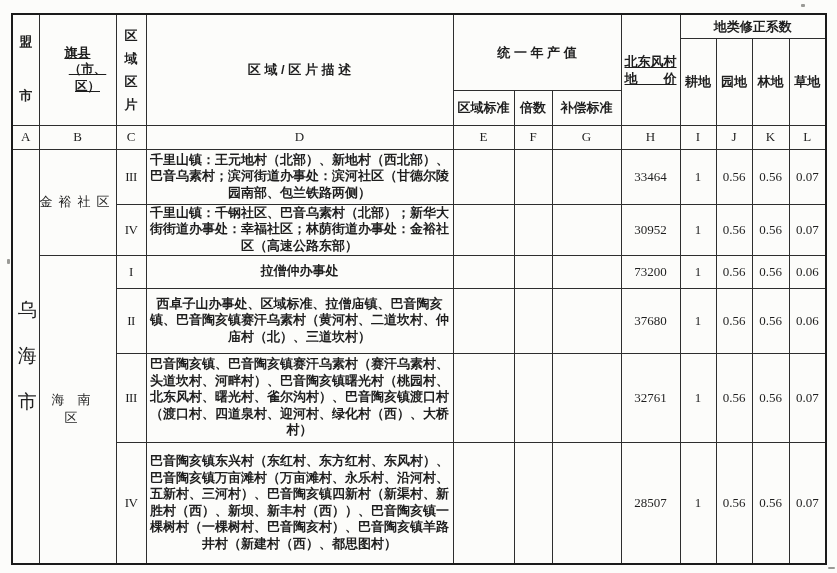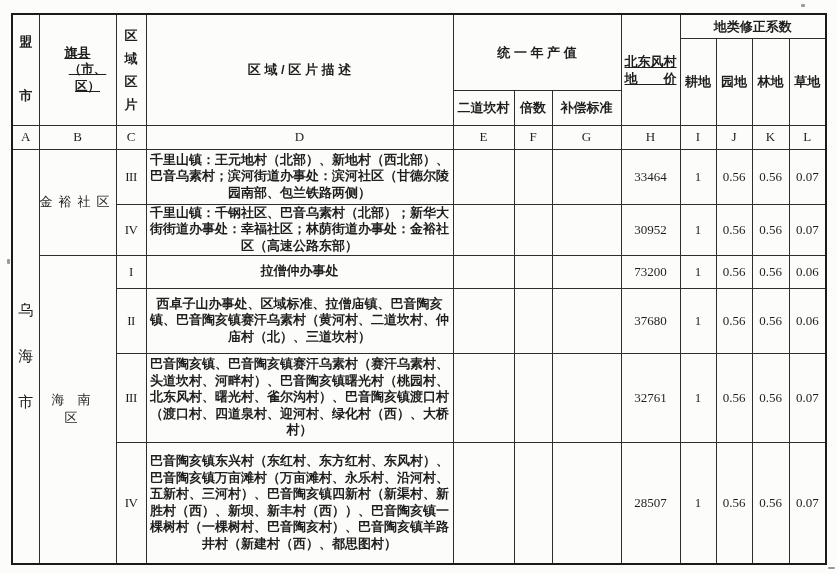--- a/index.html
+++ b/index.html
@@ -16,21 +16,21 @@
   table.grid td{
     border:1px solid #2e2e2e;padding:0;text-align:center;vertical-align:middle;
     font-size:13px;overflow:hidden;
   }
   .hdr{font-family:"Liberation Sans","DejaVu Sans",sans-serif;font-weight:bold;font-size:13px;line-height:17px;}
   .hdr-small{font-size:12.5px;margin-left:20px;}
   .letter{font-size:12.5px;}
   .vstack{width:15px;margin:0 auto;word-break:break-all;}
   .v2{line-height:54px;font-size:13px;font-family:Liberation Mono, monospace;}
   .v4{line-height:23px;font-size:13px;}
-  .city-vert{width:16px;margin:0 auto;word-break:break-all;line-height:46px;font-size:15px;}
+  .city-vert{width:16px;margin:0 auto;word-break:break-all;line-height:46px;font-size:19px;}
   .district{font-size:13.5px;}
   .ls-tight{letter-spacing:6px;}
   .ls-wide{letter-spacing:13px;font-family:Liberation Serif, serif;}
   .zone{font-size:14px;letter-spacing:-0.5px;}
   .desc{
     text-align:left;padding:2px 8px;font-size:12.5px;line-height:16.5px;
     vertical-align:middle;
     font-weight:bold;
   }
   .num{font-size:13px;}
@@ -78,21 +78,21 @@
       </td>
       <td colspan="4" class="hdr">地类修正系数</td>
     </tr>
     <tr style="height:52px">
       <td rowspan="2" class="hdr">耕地</td>
       <td rowspan="2" class="hdr">园地</td>
       <td rowspan="2" class="hdr">林地</td>
       <td rowspan="2" class="hdr">草地</td>
     </tr>
     <tr style="height:35px">
-      <td class="hdr hdr-small">二道坎村</td>
+      <td class="hdr hdr-small">区域标准</td>
       <td class="hdr hdr-small">倍数</td>
       <td class="hdr hdr-small">补偿标准</td>
     </tr>
 
     <tr style="height:24px">
       <td class="letter">A</td>
       <td class="letter">B</td>
       <td class="letter">C</td>
       <td class="letter">D</td>
       <td class="letter">E</td>

